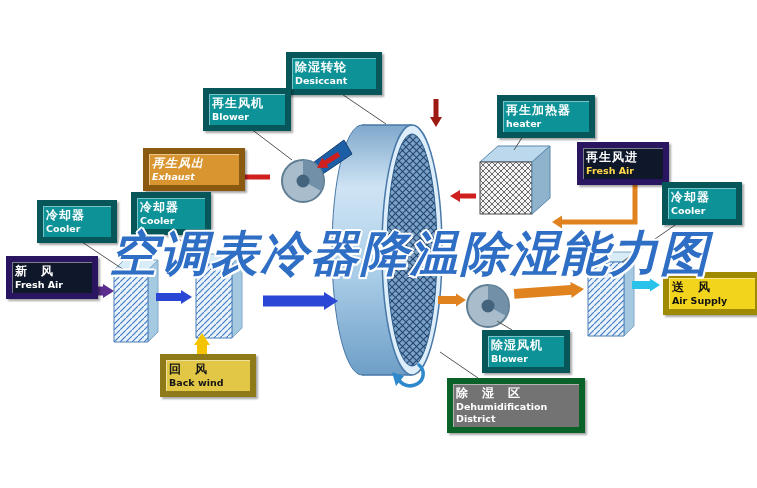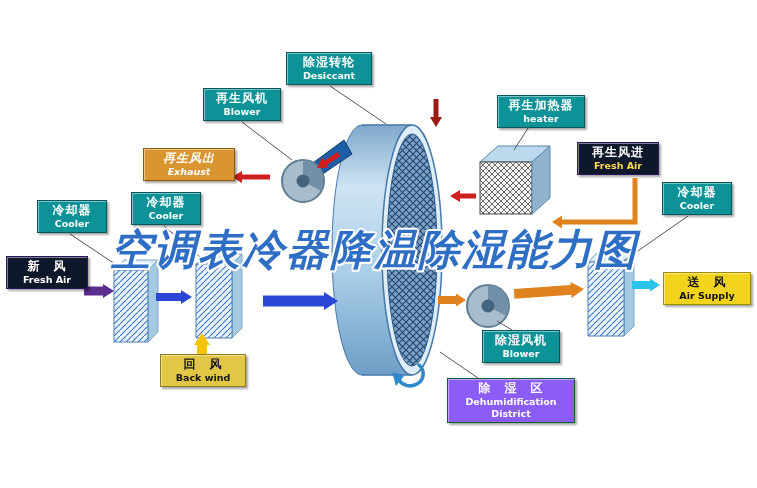--- a/index.html
+++ b/index.html
@@ -1,33 +1,33 @@
 <!DOCTYPE html>
 <html><head>
 <meta charset="utf-8">
 <style>
   html,body{margin:0;padding:0;background:#fff;font-family:"DejaVu Sans",sans-serif;}
   #stage{position:relative;width:757px;height:488px;background:#fff;overflow:hidden;}
   #diagram{position:absolute;left:0;top:0;z-index:1;}
-  .lbl{position:absolute;z-index:10;text-align:center;font-weight:bold;line-height:1.25;
-       padding:2px 3px;border:1px solid #6d28d9;
+  .lbl{position:absolute;z-index:10;text-align:left;font-weight:bold;line-height:1.25;
+       padding:2px 3px;border:6px solid #6d28d9;
        box-shadow:inset 1px 1px 0 rgba(255,255,255,.45), 1.5px 1.5px 2px rgba(0,0,0,.35);}
   .lbl .zh{font-size:12px;letter-spacing:1px;}
   .lbl .en{font-size:9.5px;font-weight:bold;}
   .teal{background:#0d9298;color:#fff;border-color:#06565a;}
   .orangebox{background:#d9952f;color:#fff;border-color:#8a5a10;font-style:italic;}
   .khaki{background:#e2c646;color:#151515;border-color:#8f7a1a;}
   .yellowbox{background:#f2d41c;color:#111;border-color:#a08a00;}
   .purplebox{background:#0f172a;color:#fff;border-color:#2a1560;}
-  .greenbox{background:#8b5cf6;color:#fff;border-color:#0a6228;}
+  .greenbox{background:#737373;color:#fff;border-color:#0a6228;}
   .lightbluebox{background:#cde7f2;color:#0b7f8a;border-color:#6fa9c2;}
   .zh-red{color:#a01010;}
   .en-yellow{color:#ffd94a;}
   .watermark{position:absolute;left:110px;top:222px;z-index:20;white-space:nowrap;
-       font-size:42px;font-weight:bold;font-style:italic;letter-spacing:2px;color:#2e6ec4;
+       font-size:48px;font-weight:bold;font-style:italic;letter-spacing:2px;color:#2e6ec4;
        text-shadow:2px 0 0 #fff,-2px 0 0 #fff,0 2px 0 #fff,0 -2px 0 #fff,
                    1.5px 1.5px 0 #fff,-1.5px -1.5px 0 #fff,1.5px -1.5px 0 #fff,-1.5px 1.5px 0 #fff;}
 </style>
 </head>
 <body>
 
 <div id="stage">
 
   <svg id="diagram" width="757" height="488" viewBox="0 0 757 488">
     <defs>

